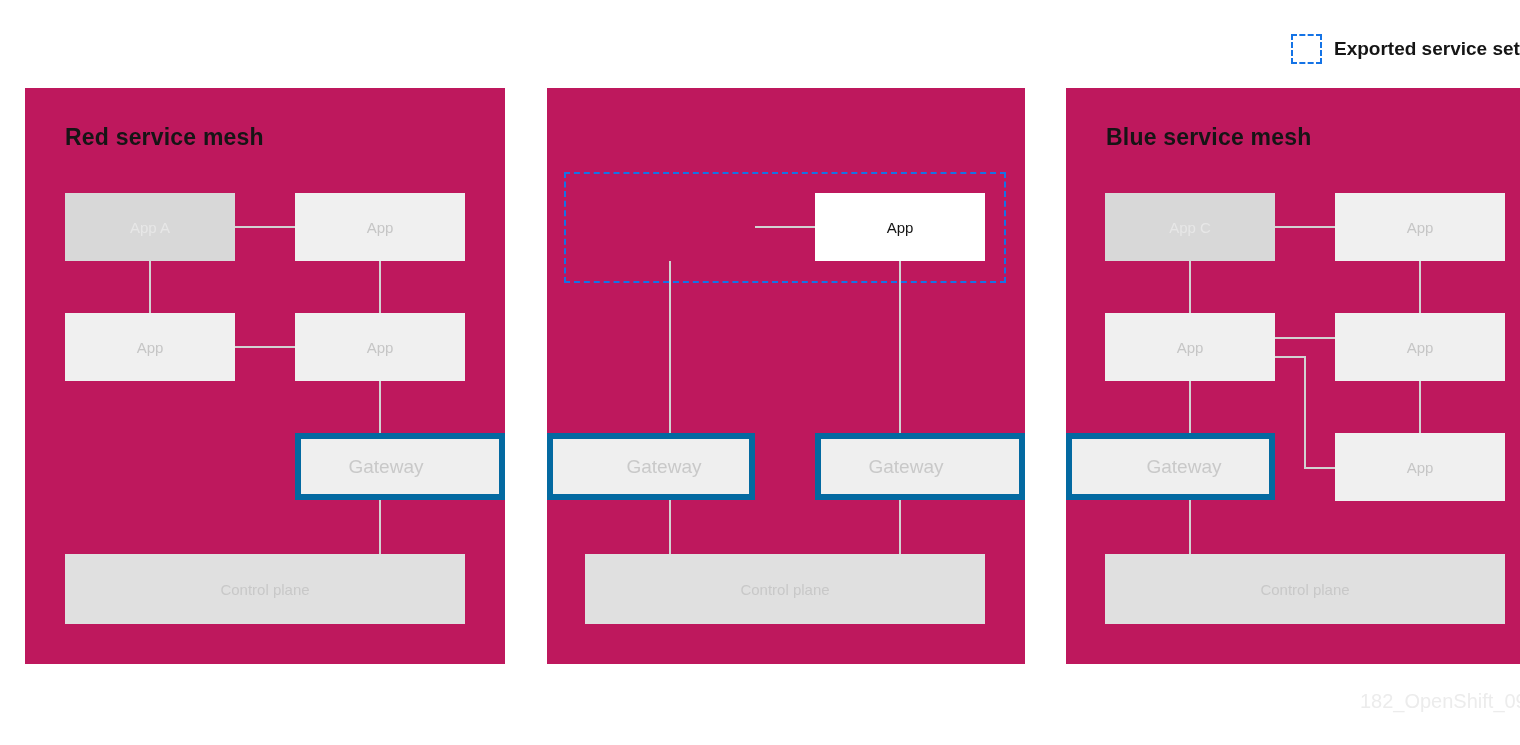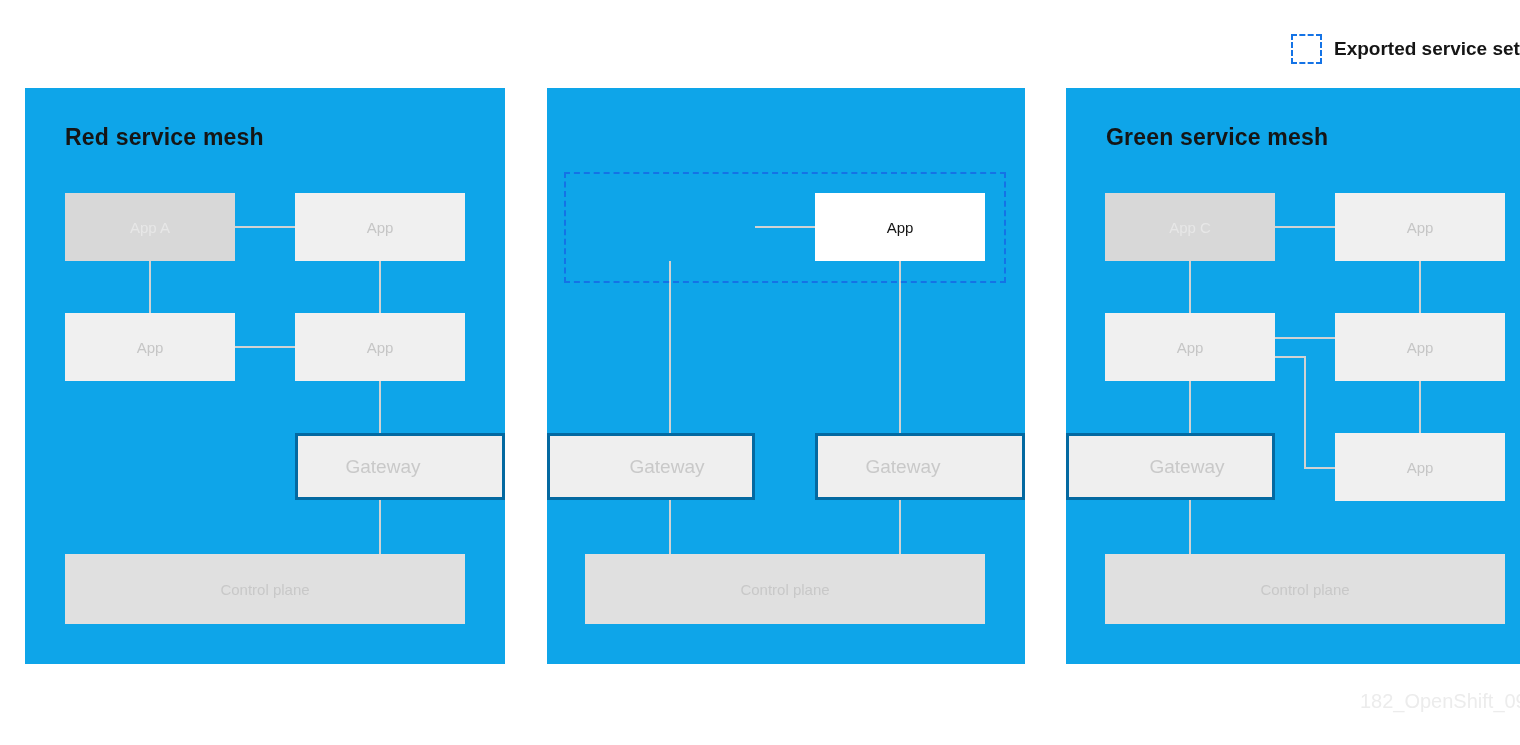--- a/index.html
+++ b/index.html
@@ -9,40 +9,40 @@
     margin-left:25px;
   }
   
   .legend{position:absolute;top:34px;left:1266px;display:flex;align-items:center;}
   .legend-swatch{
     width:27px;height:26px;border:2px dashed #1473E6;background:#ffffff;
     margin-right:12px;flex:0 0 auto;
   }
   .legend-label{font-size:19px;font-weight:600;color:#151515;white-space:nowrap;}
   
-  .panel{position:absolute;top:88px;height:576px;background:#0ea5e9;overflow:hidden;}
+  .panel{position:absolute;top:88px;height:576px;background:#be185d;overflow:hidden;}
   .panel.red{left:0;width:480px;}
   .panel.blue{left:522px;width:478px;}
   .panel.green{left:1041px;width:479px;}
   .panel-title{
     position:absolute;top:36px;left:40px;font-size:23px;font-weight:700;color:#151515;
     white-space:nowrap;letter-spacing:.2px;
   }
   
   .node{
     position:absolute;width:170px;height:68px;display:flex;align-items:center;justify-content:center;
     font-size:15px;white-space:nowrap;box-sizing:border-box;
   }
   .node.light{background:#F0F0F0;color:#C6C6C6;}
   .node.dark{background:#D8D8D8;color:#E7E7E7;}
   .node.white{background:#FFFFFF;color:#151515;}
   .node.primary{background:#0066CC;color:#FFFFFF;}
   .node.control{background:#E0E0E0;color:#C8C8C8;width:400px;height:70px;}
   .gateway{
-    position:absolute;height:67px;background:#EFEFEF;border:3px solid #0369a1;box-sizing:border-box;
+    position:absolute;height:67px;background:#EFEFEF;border:6px solid #0369a1;box-sizing:border-box;
   }
   .gw-label{
     position:absolute;top:0;width:170px;height:100%;display:flex;align-items:center;justify-content:center;
     font-size:19px;color:#C9C9C9;white-space:nowrap;
   }
   .gw-label.anchor-left{left:0;}
   .gw-label.anchor-right{right:0;}
   
   .cx{position:absolute;height:2px;background:#D2D2D2;}
   .cy{position:absolute;width:2px;background:#D2D2D2;}
@@ -104,21 +104,21 @@
       <div class="gw-label anchor-right">Gateway</div>
     </div>
     <div class="gateway" style="left:268px;top:345px;width:210px;">
       <div class="gw-label anchor-left">Gateway</div>
     </div>
 
     <div class="node control" style="left:38px;top:466px;">Control plane</div>
   </div>
 
   <div class="panel green">
-    <div class="panel-title">Green service mesh</div>
+    <div class="panel-title">Blue service mesh</div>
 
     <div class="cx" style="left:209px;top:138px;width:60px;"></div>
     <div class="cy" style="left:123px;top:173px;height:52px;"></div>
     <div class="cy" style="left:353px;top:173px;height:52px;"></div>
     <div class="cx" style="left:209px;top:249px;width:60px;"></div>
 
     <div class="cx" style="left:209px;top:268px;width:31px;"></div>
     <div class="cy" style="left:238px;top:268px;height:113px;"></div>
     <div class="cx" style="left:238px;top:379px;width:31px;"></div>
     <div class="cy" style="left:353px;top:293px;height:52px;"></div>

